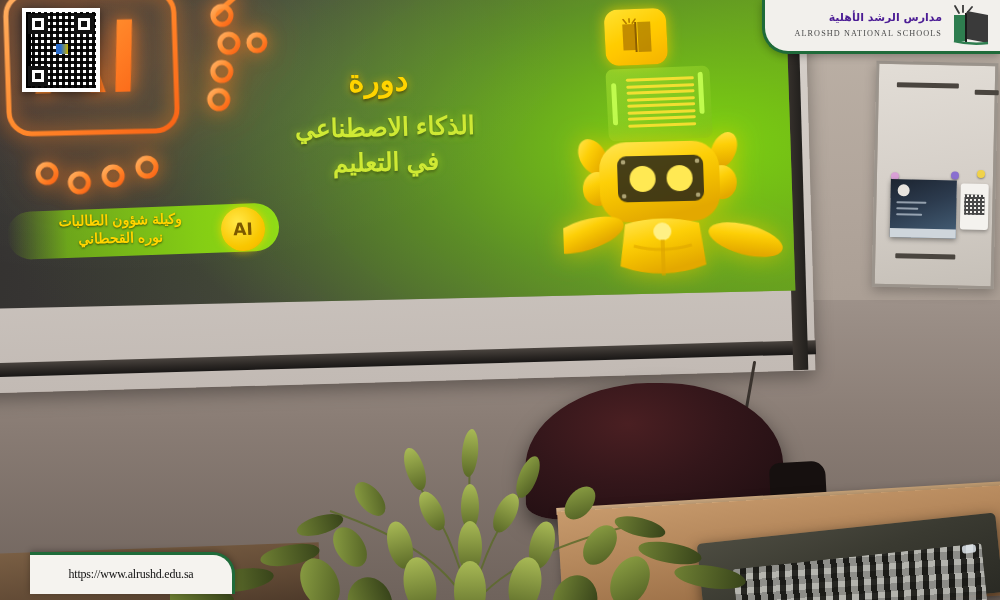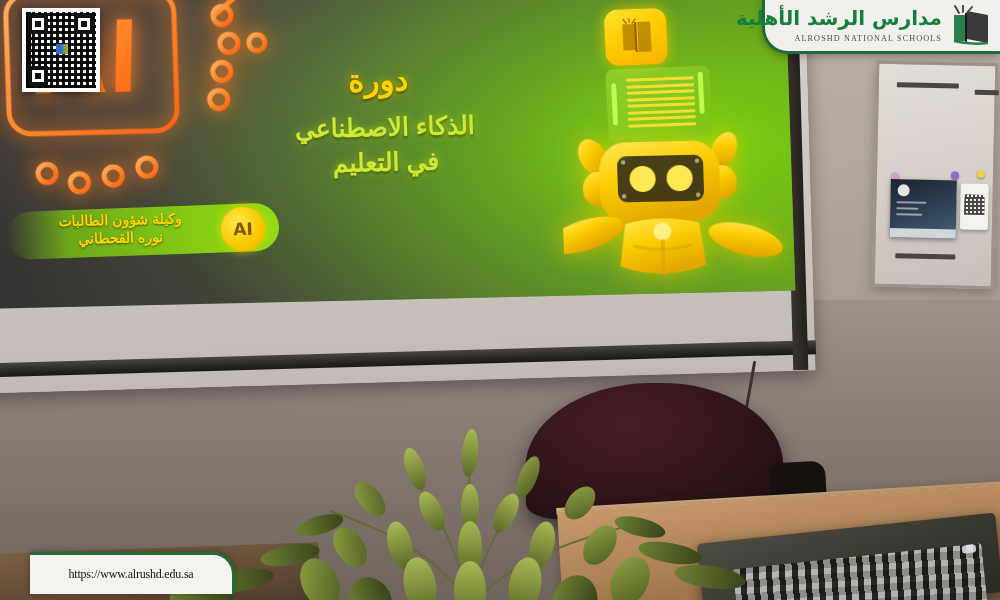--- a/index.html
+++ b/index.html
@@ -260,21 +260,21 @@
     background:#f2f0ec;
     border:3px solid #1f6b3a;
     border-top:none; border-right:none;
     border-radius:0 0 0 26px;
     display:flex; align-items:center; justify-content:flex-end;
     padding:0 8px 0 18px; gap:8px;
     box-shadow:0 2px 8px rgba(0,0,0,.3);
   }
   .logo-text { text-align:right; line-height:1.05; }
   .logo-ar {
-    direction:rtl; font-size:20px; font-weight:bold; color:#15803d;
+    direction:rtl; font-size:11px; font-weight:bold; color:#4c1d95;
     font-family:"DejaVu Sans", sans-serif; letter-spacing:.3px; white-space:nowrap;
   }
   .logo-en {
     font-size:8.2px; color:#4a4a4a; letter-spacing:1.1px; white-space:nowrap;
     font-family:"Liberation Serif", serif; margin-top:6px;
   }
   .logo-mark { width:42px; height:42px; flex:0 0 42px; }
 
   .url-badge {
     position:absolute; left:30px; bottom:6px; width:205px; height:42px;

